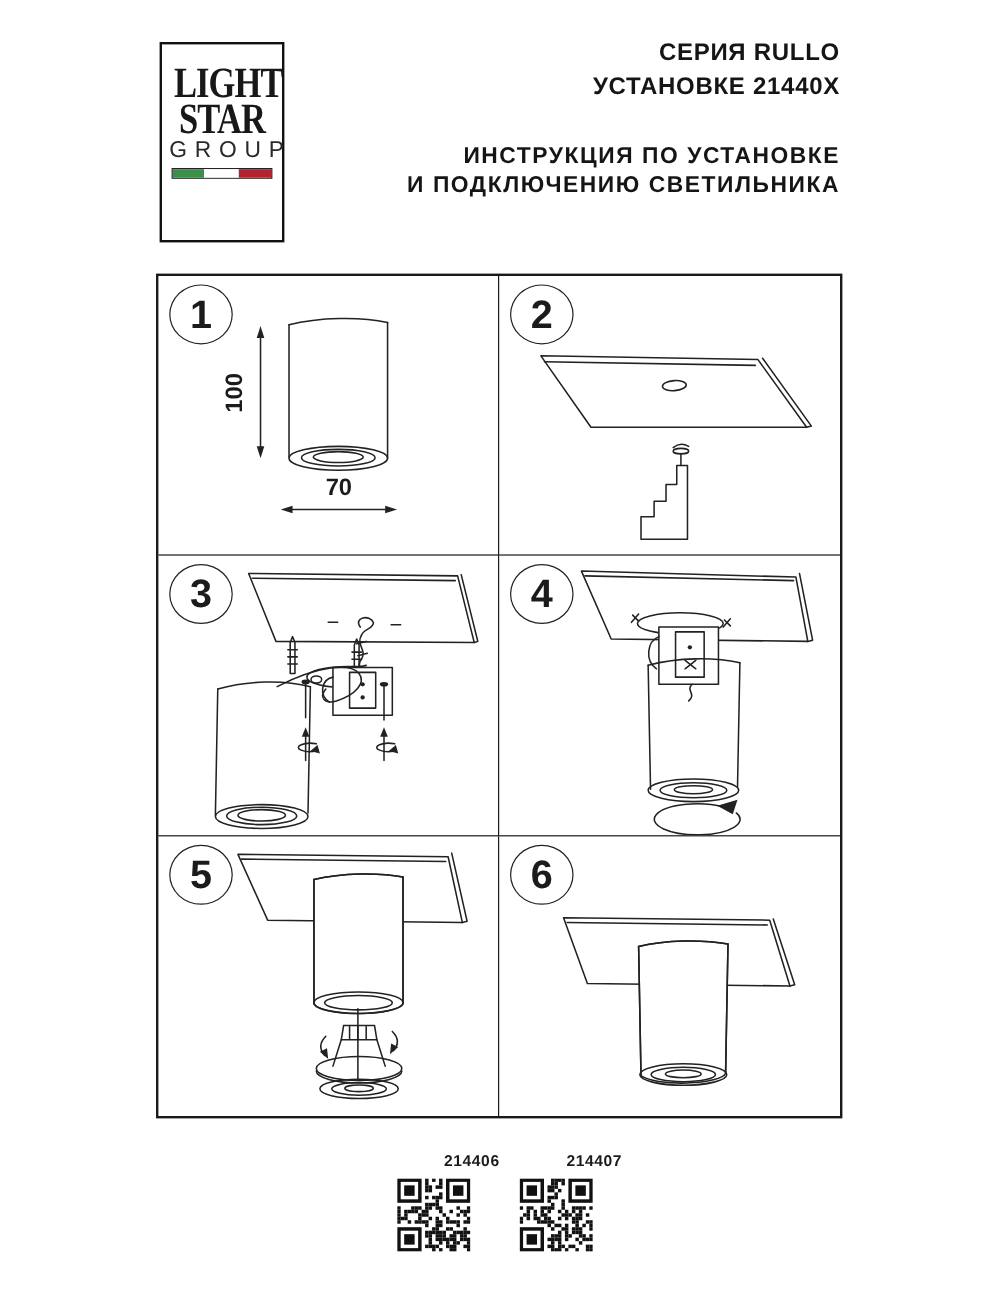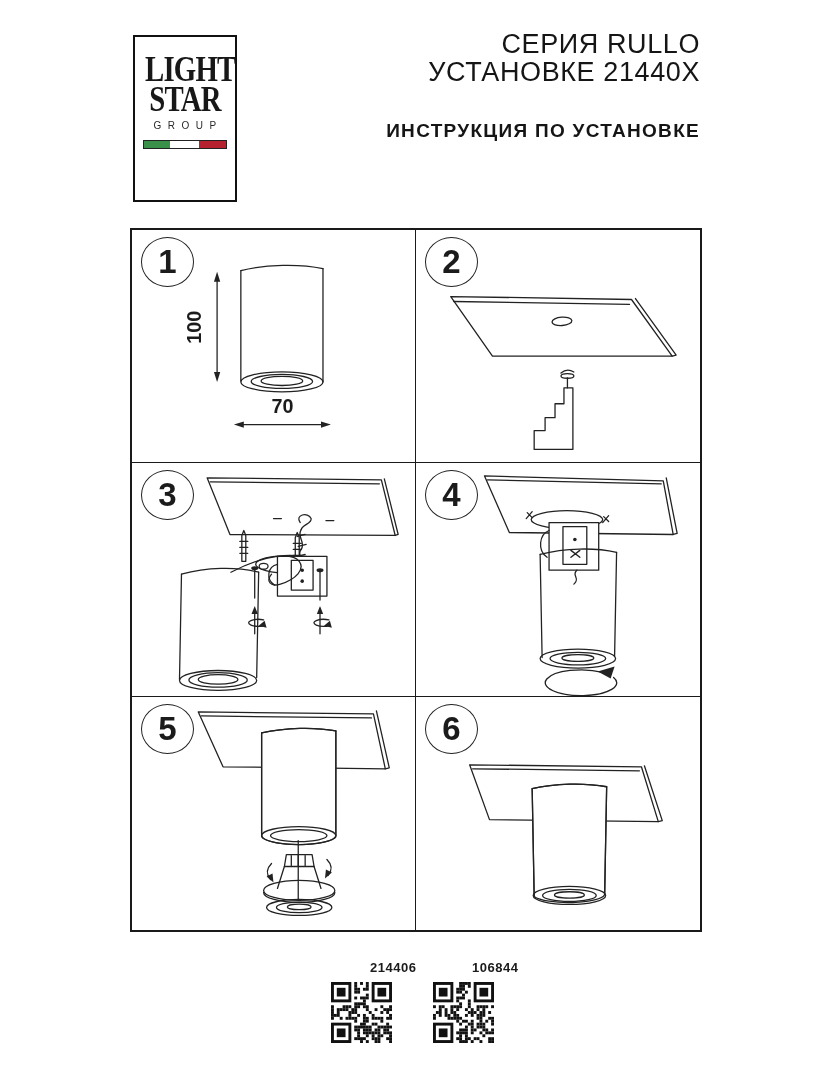--- a/index.html
+++ b/index.html
@@ -13,36 +13,36 @@
   .logo-box{
     position:absolute;left:133px;top:35px;width:104px;height:167px;
     border:2.5px solid #111;box-sizing:border-box;text-align:center;background:#fff;
   }
   .logo-light,.logo-star{
     font-family:"Liberation Serif",serif;font-weight:bold;font-size:36px;line-height:30px;
     color:#181818;transform:scaleX(.8);transform-origin:50% 50%;letter-spacing:-1px;
   }
   .logo-light{margin-top:17px;}
   .logo-group{
-    font-size:10px;line-height:16px;margin-top:4px;letter-spacing:6.5px;padding-left:6px;
+    font-size:19px;line-height:16px;margin-top:4px;letter-spacing:6.5px;padding-left:6px;
     color:#2a2a2a;font-weight:500;
   }
   .flag{
     width:84px;height:9px;margin:6px auto 0;border:1.5px solid #222;box-sizing:border-box;
     display:flex;
   }
   .flag span{display:block;height:100%;}
   .flag .g{width:32%;background:#3a9048;}
   .flag .w{width:35%;background:#ffffff;}
   .flag .r{width:33%;background:#b5212e;}
 
   .titles{
     position:absolute;top:30px;right:126px;text-align:right;color:#151515;
   }
-  .titles .t1{font-size:27px;font-weight:normal;line-height:28px;letter-spacing:.6px;}
+  .titles .t1{font-size:20px;font-weight:bold;line-height:28px;letter-spacing:.6px;}
   .titles .t2{font-size:19px;font-weight:bold;line-height:24px;letter-spacing:1.3px;margin-top:33px;}
 
   
   .grid{
     position:absolute;left:130px;top:228px;width:572px;height:704px;
     border:2px solid #1a1a1a;box-sizing:border-box;
     display:grid;grid-template-columns:1fr 1fr;grid-template-rows:1fr 1fr 1fr;background:#fff;
   }
   .cell{position:relative;box-sizing:border-box;}
   .cell.bdr{border-right:1.6px solid #1a1a1a;}
@@ -82,20 +82,21 @@
       <span class="g"></span>
       <span class="w"></span>
       <span class="r"></span>
     </div>
   </div>
 
   <div class="titles">
     <div class="t1">СЕРИЯ RULLO</div>
     <div class="t1">УСТАНОВКЕ 21440X</div>
     <div class="t2">ИНСТРУКЦИЯ ПО УСТАНОВКЕ</div>
+    <div class="t2" style="margin-top:0;">И ПОДКЛЮЧЕНИЮ СВЕТИЛЬНИКА</div>
   </div>
 
   <div class="grid">
 
     <div class="cell bdr bdb">
       <svg class="draw" viewBox="0 0 286 234" preserveAspectRatio="none">
         <g>
           <path d="M110,41 C135,34.5 170,34 193,39"></path>
           <line x1="110" y1="41" x2="110" y2="152"></line>
           <line x1="193" y1="39" x2="193" y2="153"></line>
@@ -461,21 +462,21 @@
           <rect x="6" y="6" width="9" height="9" fill="#111"></rect>
           <rect x="42" y="0" width="21" height="21" fill="#111"></rect>
           <rect x="45" y="3" width="15" height="15" fill="#fff"></rect>
           <rect x="48" y="6" width="9" height="9" fill="#111"></rect>
           <rect x="0" y="42" width="21" height="21" fill="#111"></rect>
           <rect x="3" y="45" width="15" height="15" fill="#fff"></rect>
           <rect x="6" y="48" width="9" height="9" fill="#111"></rect>
         </svg>
     </figure>
     <figure class="qr-fig q1" style="margin:0;">
-      <div class="qr-label">106844</div>
+      <div class="qr-label">214407</div>
       <svg width="61" height="61" viewBox="0 0 63 63">
           <rect x="27" y="0" width="3" height="3" fill="#111"></rect>
           <rect x="30" y="0" width="3" height="3" fill="#111"></rect>
           <rect x="33" y="0" width="3" height="3" fill="#111"></rect>
           <rect x="36" y="0" width="3" height="3" fill="#111"></rect>
           <rect x="27" y="3" width="3" height="3" fill="#111"></rect>
           <rect x="30" y="3" width="3" height="3" fill="#111"></rect>
           <rect x="36" y="3" width="3" height="3" fill="#111"></rect>
           <rect x="24" y="6" width="3" height="3" fill="#111"></rect>
           <rect x="27" y="6" width="3" height="3" fill="#111"></rect>

